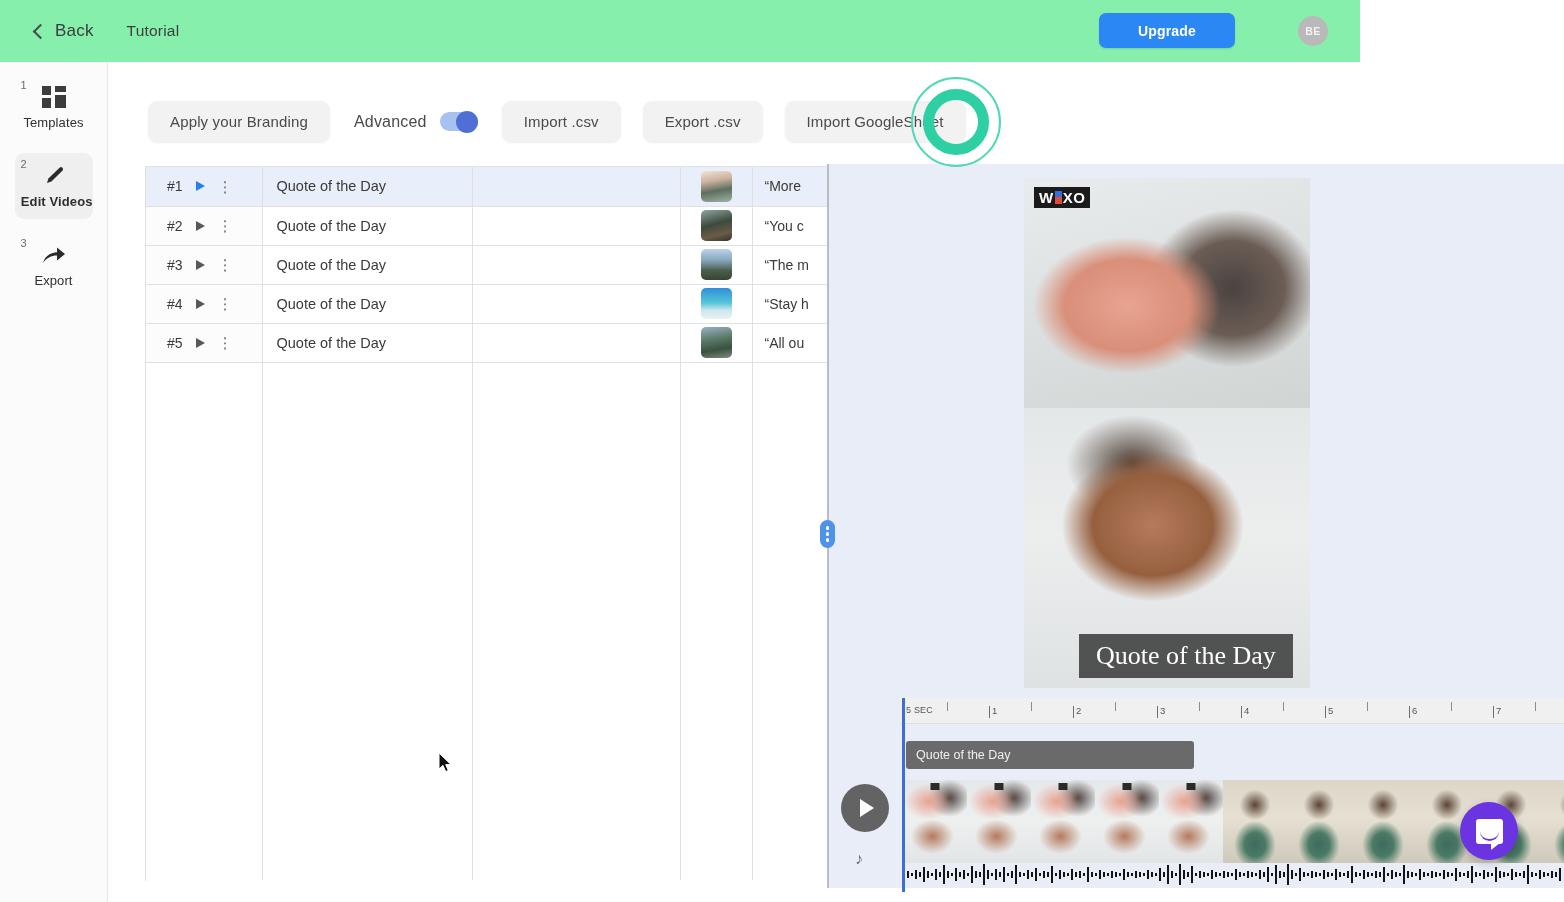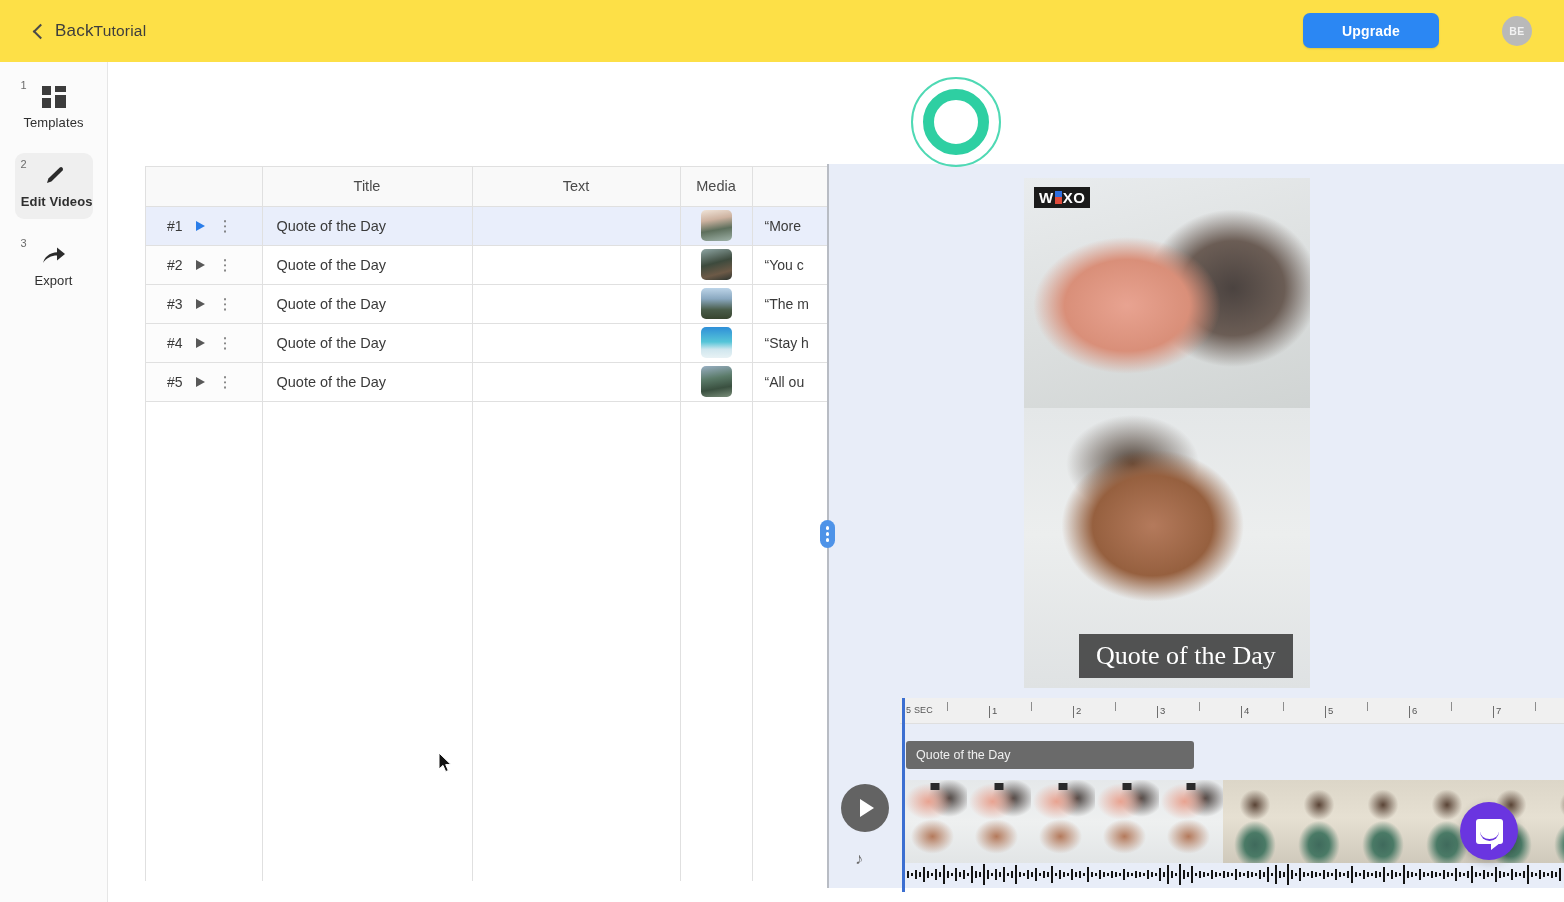--- a/index.html
+++ b/index.html
@@ -6,32 +6,32 @@
   html, body {
     width: 1564px; height: 902px;
     font-family: "Liberation Sans", sans-serif;
     background: #ffffff;
     overflow: hidden;
   }
   #app { position: relative; width: 1564px; height: 902px; background:#fff; }
 
   
   .topbar {
-    position: absolute; left:0; top:0; width:1564px; height:62px;
-    background:#fde047; display:flex; align-items:center;
+    position: absolute; left:0; top:0; width:1360px; height:62px;
+    background:#86efac; display:flex; align-items:center;
   }
   .back-group { display:flex; align-items:center; gap:9px; margin-left:30px; cursor:pointer; }
   .chev-left { width:16px; height:16px; position:relative; }
   .chev-left::before {
     content:""; position:absolute; left:5px; top:3px;
     width:9px; height:9px; border-left:2.2px solid #4a4a4a; border-bottom:2.2px solid #4a4a4a;
     transform: rotate(45deg);
   }
   .back-label { font-size:17px; color:#3d3d3d; letter-spacing:.2px; }
-  .tutorial-label { font-size:15.5px; color:#3d3d3d; letter-spacing:.2px; }
+  .tutorial-label { margin-left:33px; font-size:15.5px; color:#3d3d3d; letter-spacing:.2px; }
 
   .upgrade-btn {
     position:absolute; right:125px; top:13px;
     width:136px; height:35px; border-radius:7px;
     background:#2b87f3; color:#fff; font-size:14px; font-weight:bold;
     display:flex; align-items:center; justify-content:center;
     border:none; cursor:pointer; letter-spacing:.2px;
     box-shadow:0 1px 2px rgba(0,0,0,.12);
   }
   .avatar {
@@ -312,40 +312,47 @@
       <span class="side-num">3</span>
       <span class="side-icon">
         <svg width="26" height="22" viewBox="0 0 26 22">
             <path d="M2 19c2-8 9-10.5 14-10.7V3.5L24 10l-8 6.5v-5C10.5 11.5 5 14 2 19z" fill="#2b2b2b"></path>
           </svg>
       </span>
       <div class="side-label">Export</div>
     </div>
   </div>
 
+  <div class="toolbar">
+    <button class="tb-btn">Apply your Branding</button>
+    <div class="adv-wrap">
+      <span class="adv-label">Advanced</span>
+      <span class="toggle">
+          <span class="knob"></span>
+        </span>
+    </div>
+    <button class="tb-btn">Import .csv</button>
+    <span class="tb-gap"></span>
+    <button class="tb-btn">Export .csv</button>
+    <span class="tb-gap"></span>
+    <button class="tb-btn">Import GoogleSheet</button>
+  </div>
   <div class="ring-outer"></div>
   <div class="ring"></div>
 
   <div class="table-wrap">
     <table>
       <colgroup>
         <col class="col-idx">
           <col class="col-title">
           <col class="col-text">
           <col class="col-media">
           <col class="col-txt2">
       </colgroup>
       <thead>
-        <tr>
-          <th class="th-blank"></th>
-          <th class="th-sub">Title</th>
-          <th class="th-sub">Text</th>
-          <th class="th-sub">Media</th>
-          <th class="th-blank"></th>
-        </tr>
       </thead>
       <tbody>
         <tr class="row sel">
           <td class="idx">
             <div class="idx-in">
               <span>#1</span>
               <span class="play-tri"></span>
               <span class="kebab">⋮</span>
             </div>
           </td>

